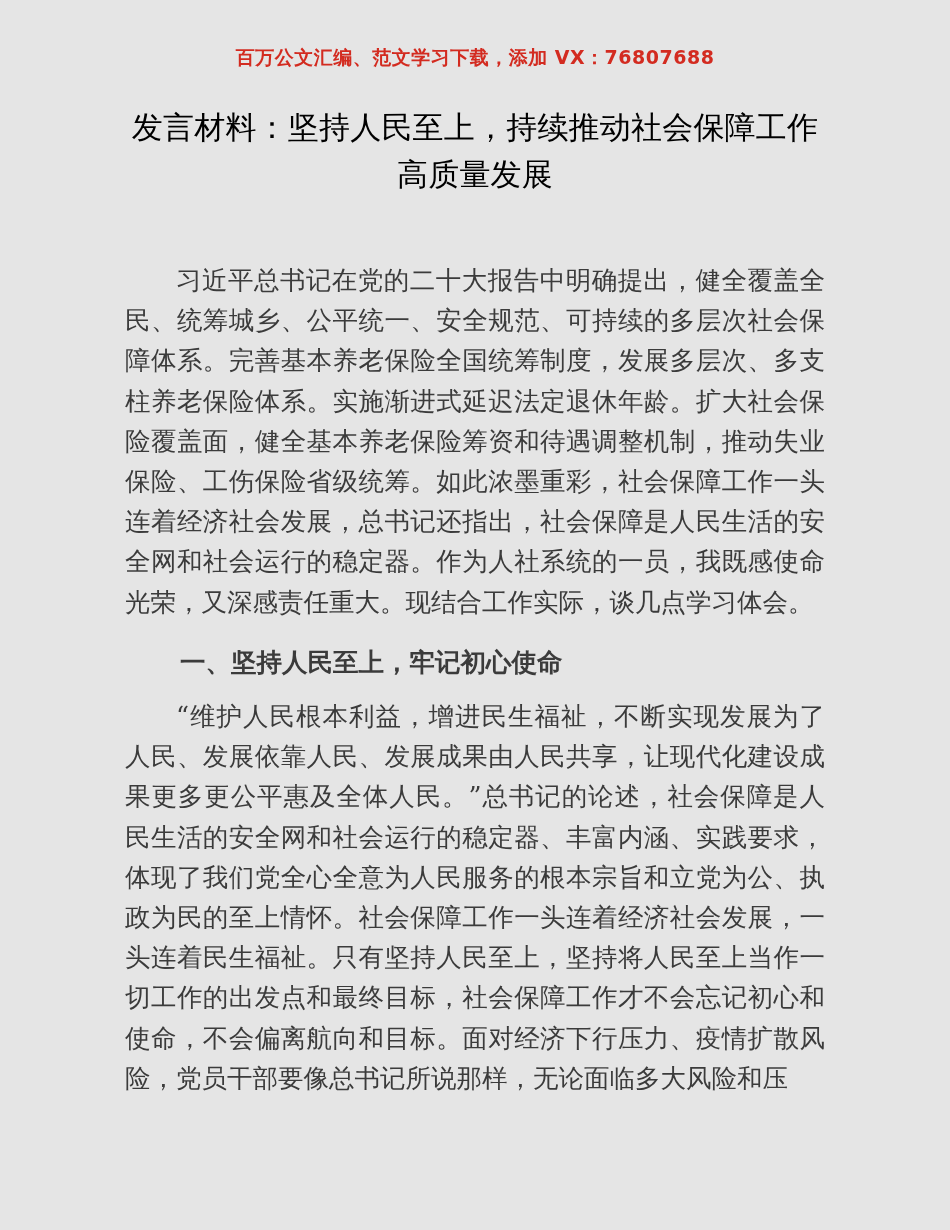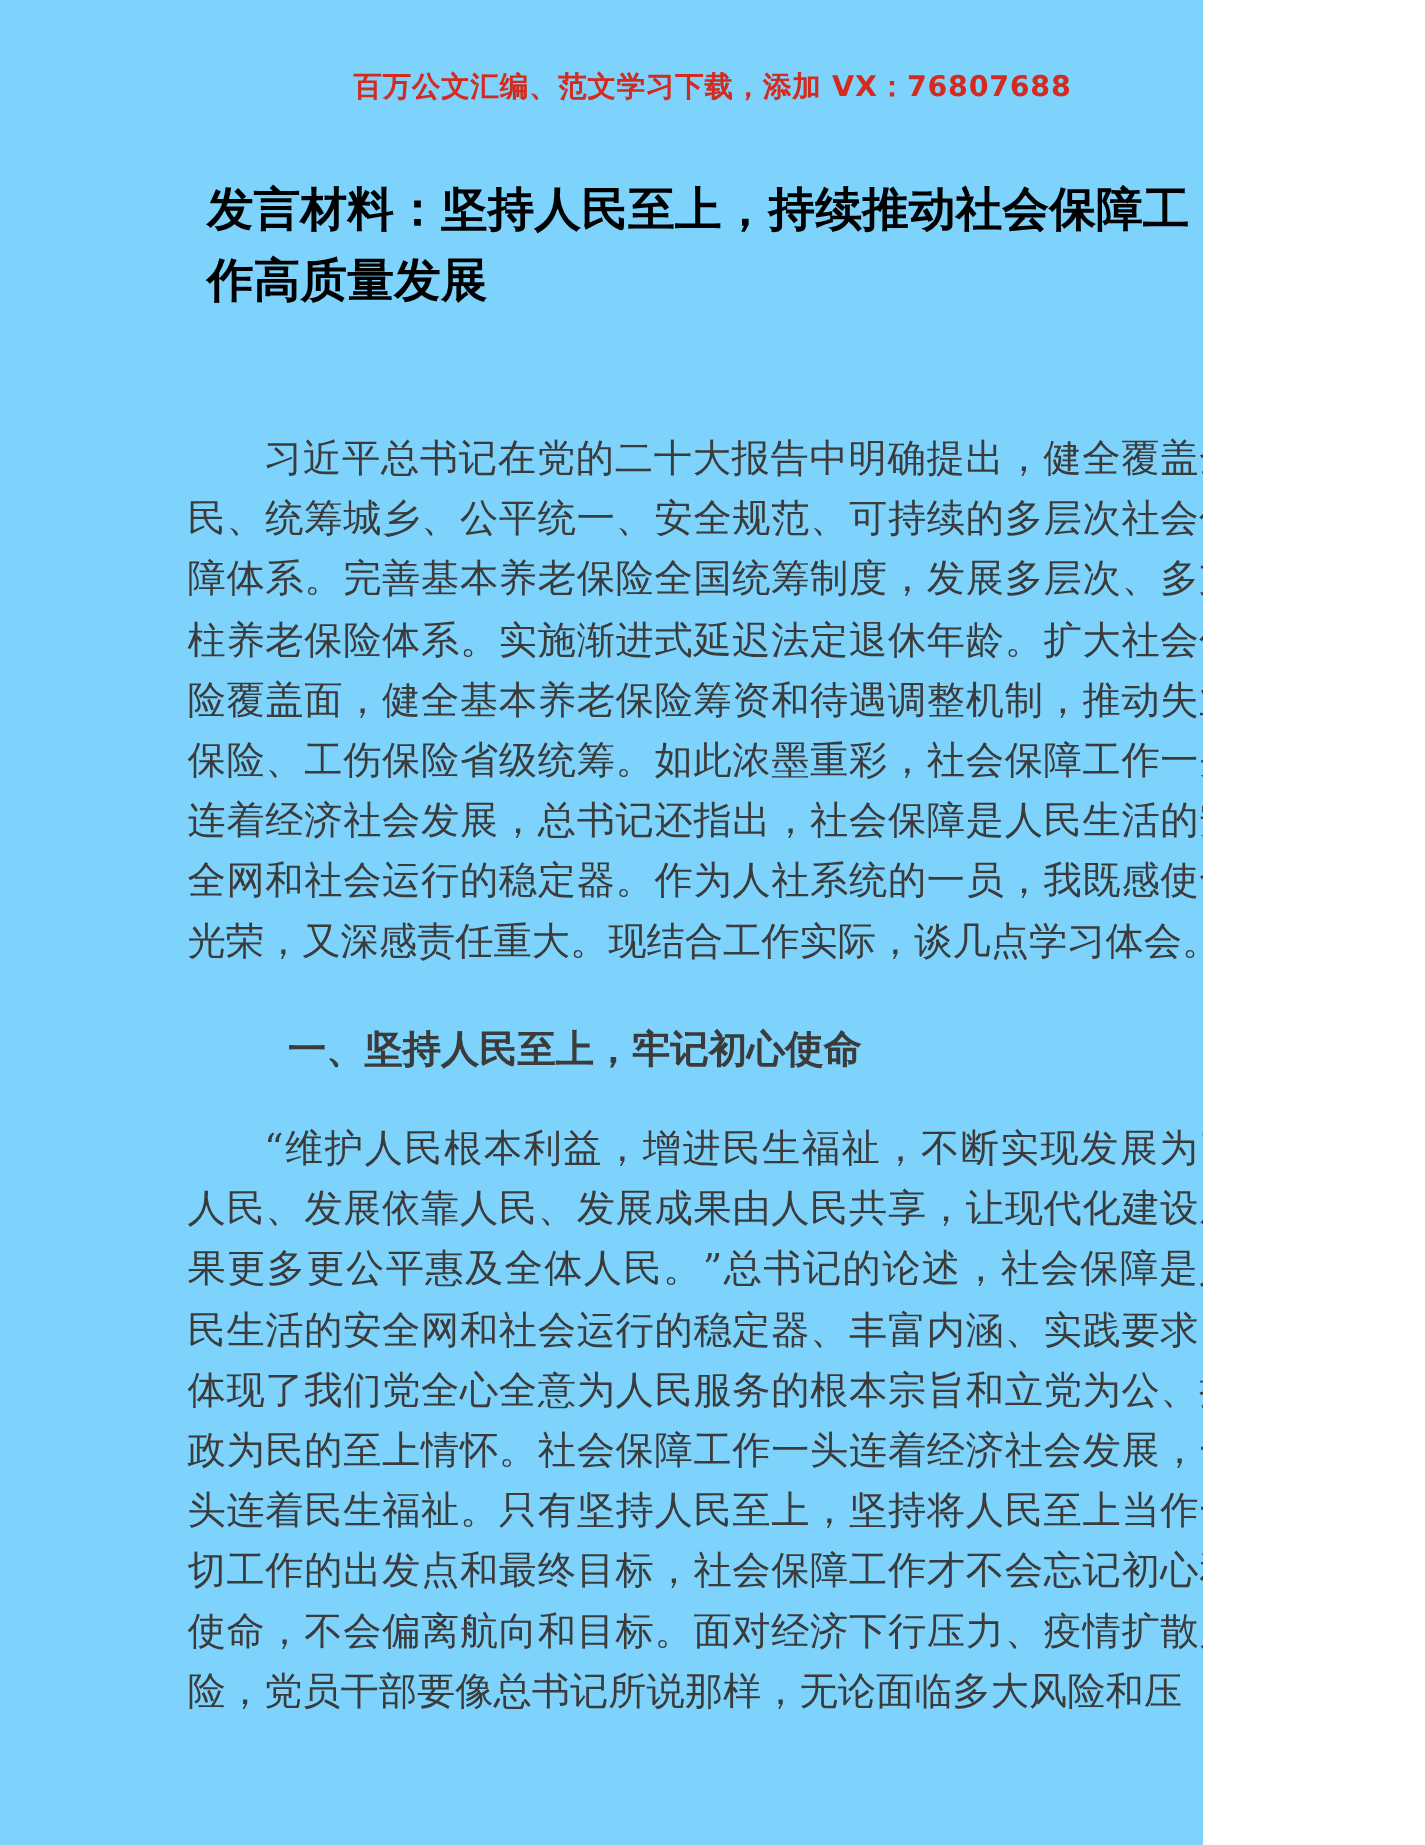--- a/index.html
+++ b/index.html
@@ -4,23 +4,23 @@
 <title>发言材料</title>
 <style>
   html, body {
     margin: 0;
     padding: 0;
     background: #ffffff;
   }
 
   .page {
     position: relative;
-    width: 802px;
+    width: 950px;
     height: 1230px;
-    background: #7dd3fc;
+    background: #e5e5e5;
     overflow: hidden;
     font-family: "DejaVu Serif", "Liberation Serif", serif;
   }
 
   
   .promo-header {
     position: absolute;
     top: 45px;
     left: 0;
     width: 950px;
@@ -37,25 +37,25 @@
   .doc-body {
     position: absolute;
     top: 104px;
     left: 125px;
     width: 700px;
   }
 
   .doc-title {
     font-family: "DejaVu Serif", "Liberation Serif", serif;
     font-size: 31px;
-    font-weight: 700;
+    font-weight: 400;
     line-height: 47px;
     color: #000000;
-    text-align: left;
-    margin: 13px;
+    text-align: center;
+    margin: 0;
     letter-spacing: 0.2px;
   }
 
   .spacer-after-title {
     height: 62px;
   }
 
   .para {
     font-family: "DejaVu Serif", "Liberation Serif", serif;
     font-size: 25.5px;
@@ -67,21 +67,21 @@
     text-indent: 2em;
     letter-spacing: 0px;
   }
 
   .section-heading {
     font-family: "DejaVu Serif", "Liberation Serif", serif;
     font-size: 25.5px;
     line-height: 40.2px;
     font-weight: 700;
     color: #3b3b3b;
-    margin: 16px;
+    margin: 4px;
     text-indent: 2em;
     text-align: left;
   }
 
   .gap-para-to-heading { height: 16px; }
   .gap-heading-to-para { height: 10px; }
 </style>
 </head>
 <body>
 

